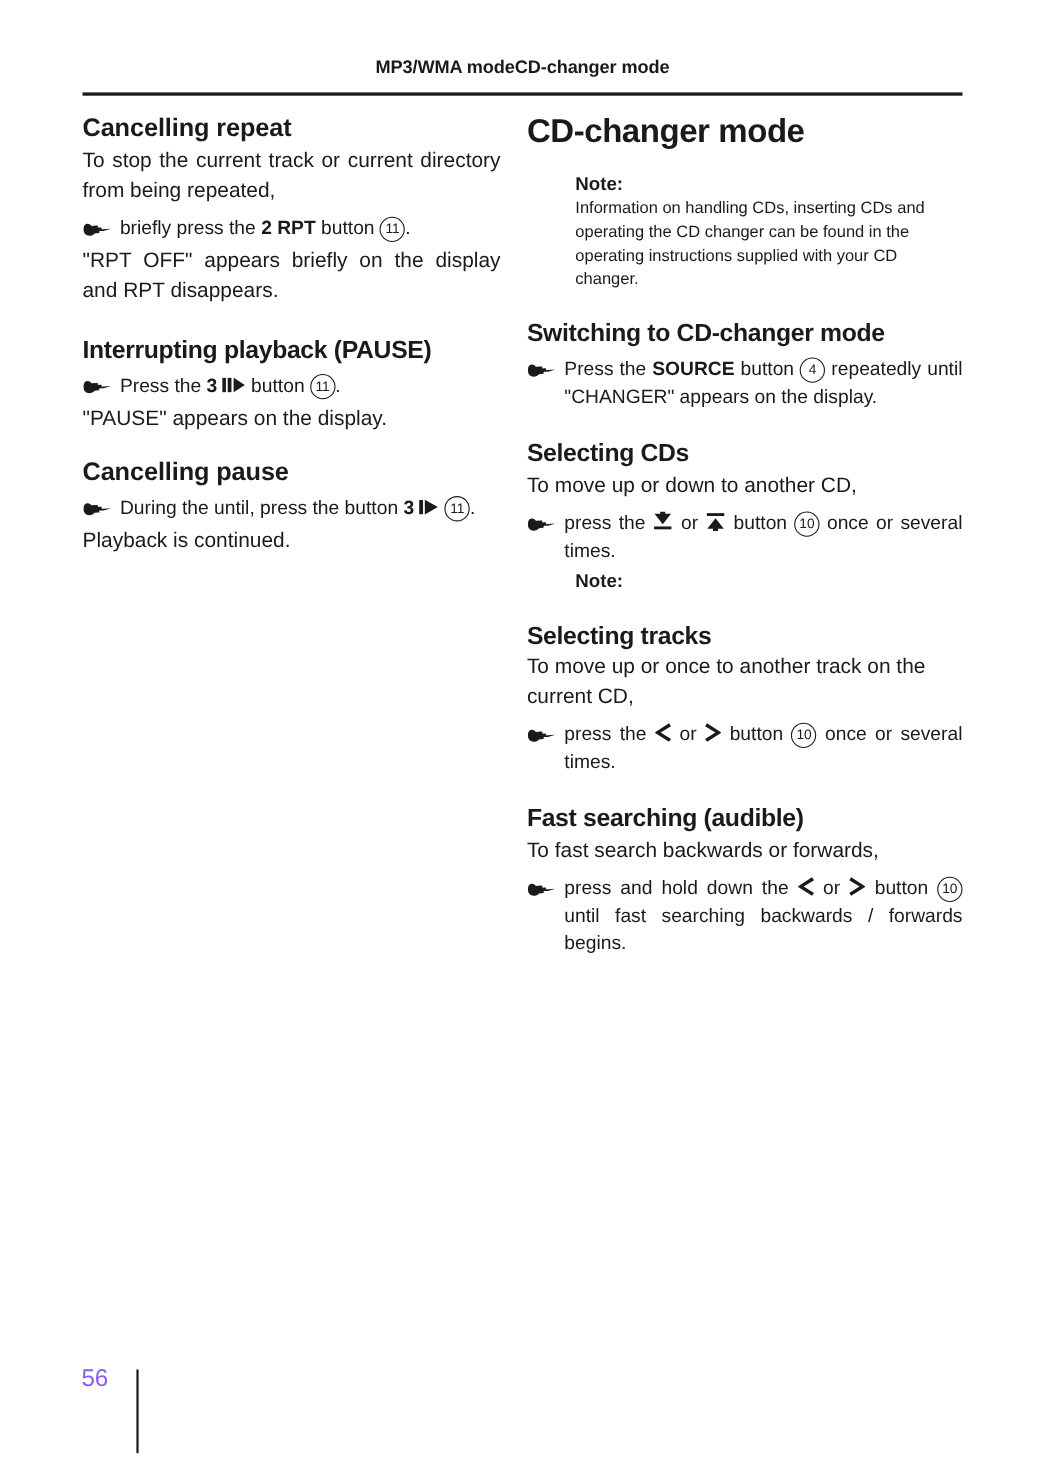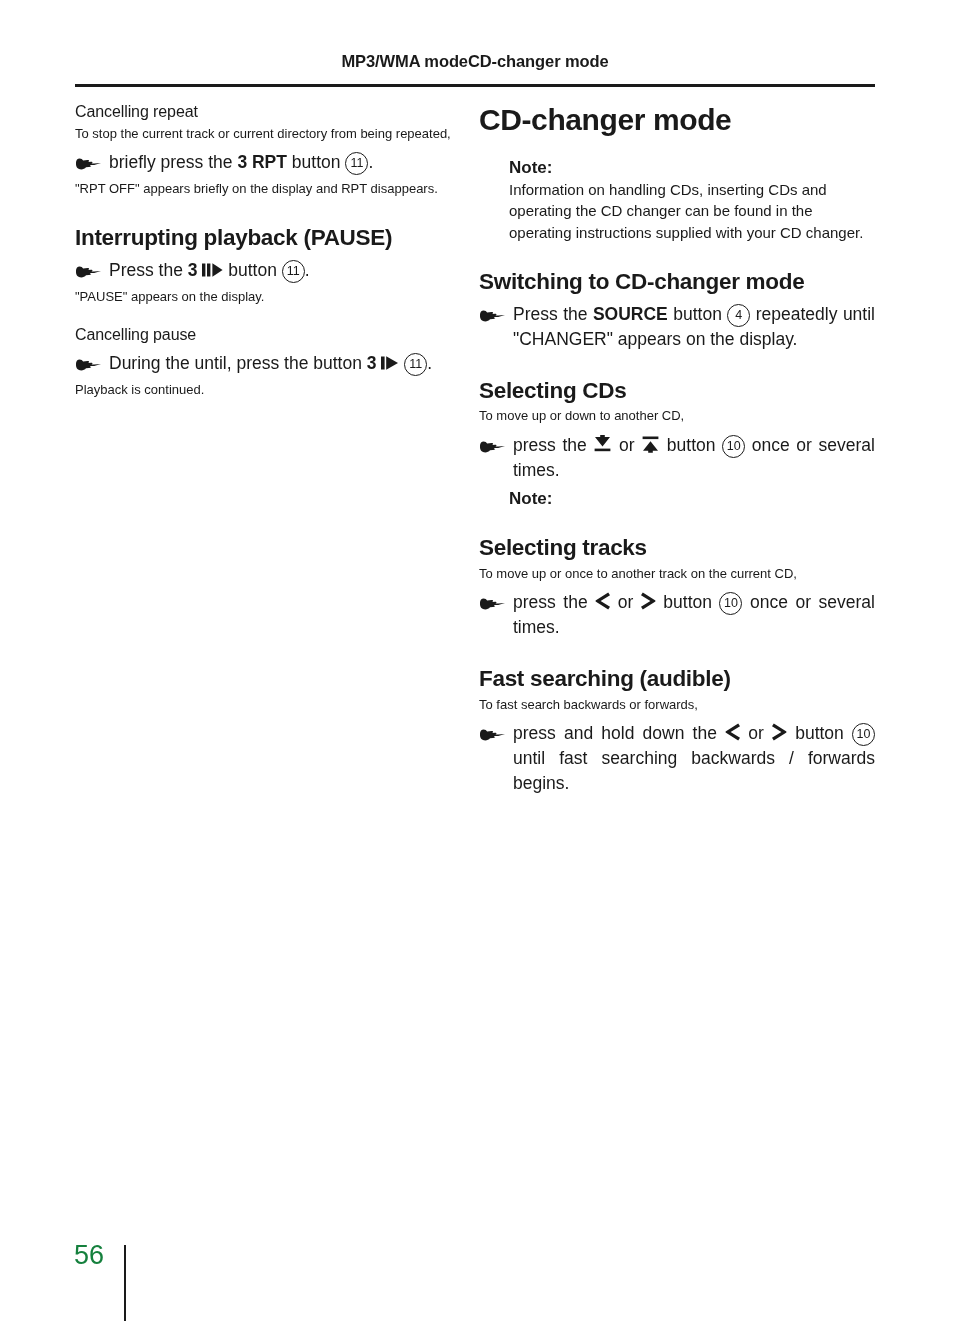--- a/index.html
+++ b/index.html
@@ -62,37 +62,37 @@
     line-height: 1.1;
   }
   h2.sect {
     font-size: 22.5px;
     font-weight: bold;
     margin: 26px 0 4px 0;
     letter-spacing: -0.3px;
     line-height: 1.15;
   }
   h3.sub {
-    font-size: 16px;
-    font-weight: normal;
+    font-size: 23px;
+    font-weight: bold;
     margin: 20px 0 3px 0;
     letter-spacing: -0.1px;
   }
   h3.sub.first { margin-top: 0; }
 
   p.para {
-    font-size: 13px;
+    font-size: 19px;
     line-height: 1.42;
     margin: 4px 0 4px 0;
   }
   p.para.just { text-align: justify; }
 
   
   .note {
-    margin: 6px 0 6px 30px;
+    margin: 6px 0 6px 44px;
   }
   .note .note-label {
     font-size: 17px;
     font-weight: bold;
     margin: 0 0 1px 0;
   }
   .note .note-body {
     font-size: 15px;
     line-height: 1.42;
     margin: 0;
@@ -137,22 +137,22 @@
     display: inline-block;
     vertical-align: -2px;
   }
   .glyph svg { display: block; }
 
   
   .folio {
     position: absolute;
     left: 74px;
     top: 1240px;
-    font-size: 27px;
-    color: #15803d;
+    font-size: 22px;
+    color: #8b5cf6;
   }
   .folio-rule {
     position: absolute;
     left: 124px;
     top: 1245px;
     width: 2px;
     height: 76px;
     background: #1a1a1a;
   }
 </style>
@@ -176,21 +176,21 @@
         <span class="hand">
           <svg width="26" height="14" viewBox="0 0 26 14">
             <path d="M1 6.5 C1 4 2.6 2.4 4.6 2.4 C6.3 2.4 7.4 3.3 8.1 4.4
                      L12.6 4.1 C13.6 4.05 14.1 4.4 14.1 5.0 C14.1 5.5 13.7 5.85 13.0 5.9
                      L16.1 5.75 C17.0 5.7 17.5 6.05 17.5 6.6 C17.5 7.1 17.1 7.45 16.4 7.5
                      L19.2 7.4 L26 7.0 L19.2 9.0 L16.2 9.0 C15.5 9.0 15.1 9.3 15.1 9.8
                      C15.1 10.35 15.6 10.7 16.5 10.65 L11.0 11.2
                      C9.9 12.6 8.2 13.4 6.2 13.4 C3.1 13.4 1 11.1 1 8.2 Z" fill="#1a1a1a"></path>
           </svg>
         </span>
-        <span class="item-text"><span>briefly press the </span><b class="strong">3 RPT</b><span> button </span><span class="ref">11</span><span>.</span></span>
+        <span class="item-text"><span>briefly press the </span><b class="strong">2 RPT</b><span> button </span><span class="ref">11</span><span>.</span></span>
       </div>
       <p class="para just">"RPT OFF" appears briefly on the display and RPT disappears.</p>
     </div>
 
     <div>
       <h2 class="sect">Interrupting playback (PAUSE)</h2>
       <div class="item">
         <span class="hand">
           <svg width="26" height="14" viewBox="0 0 26 14">
             <path d="M1 6.5 C1 4 2.6 2.4 4.6 2.4 C6.3 2.4 7.4 3.3 8.1 4.4

